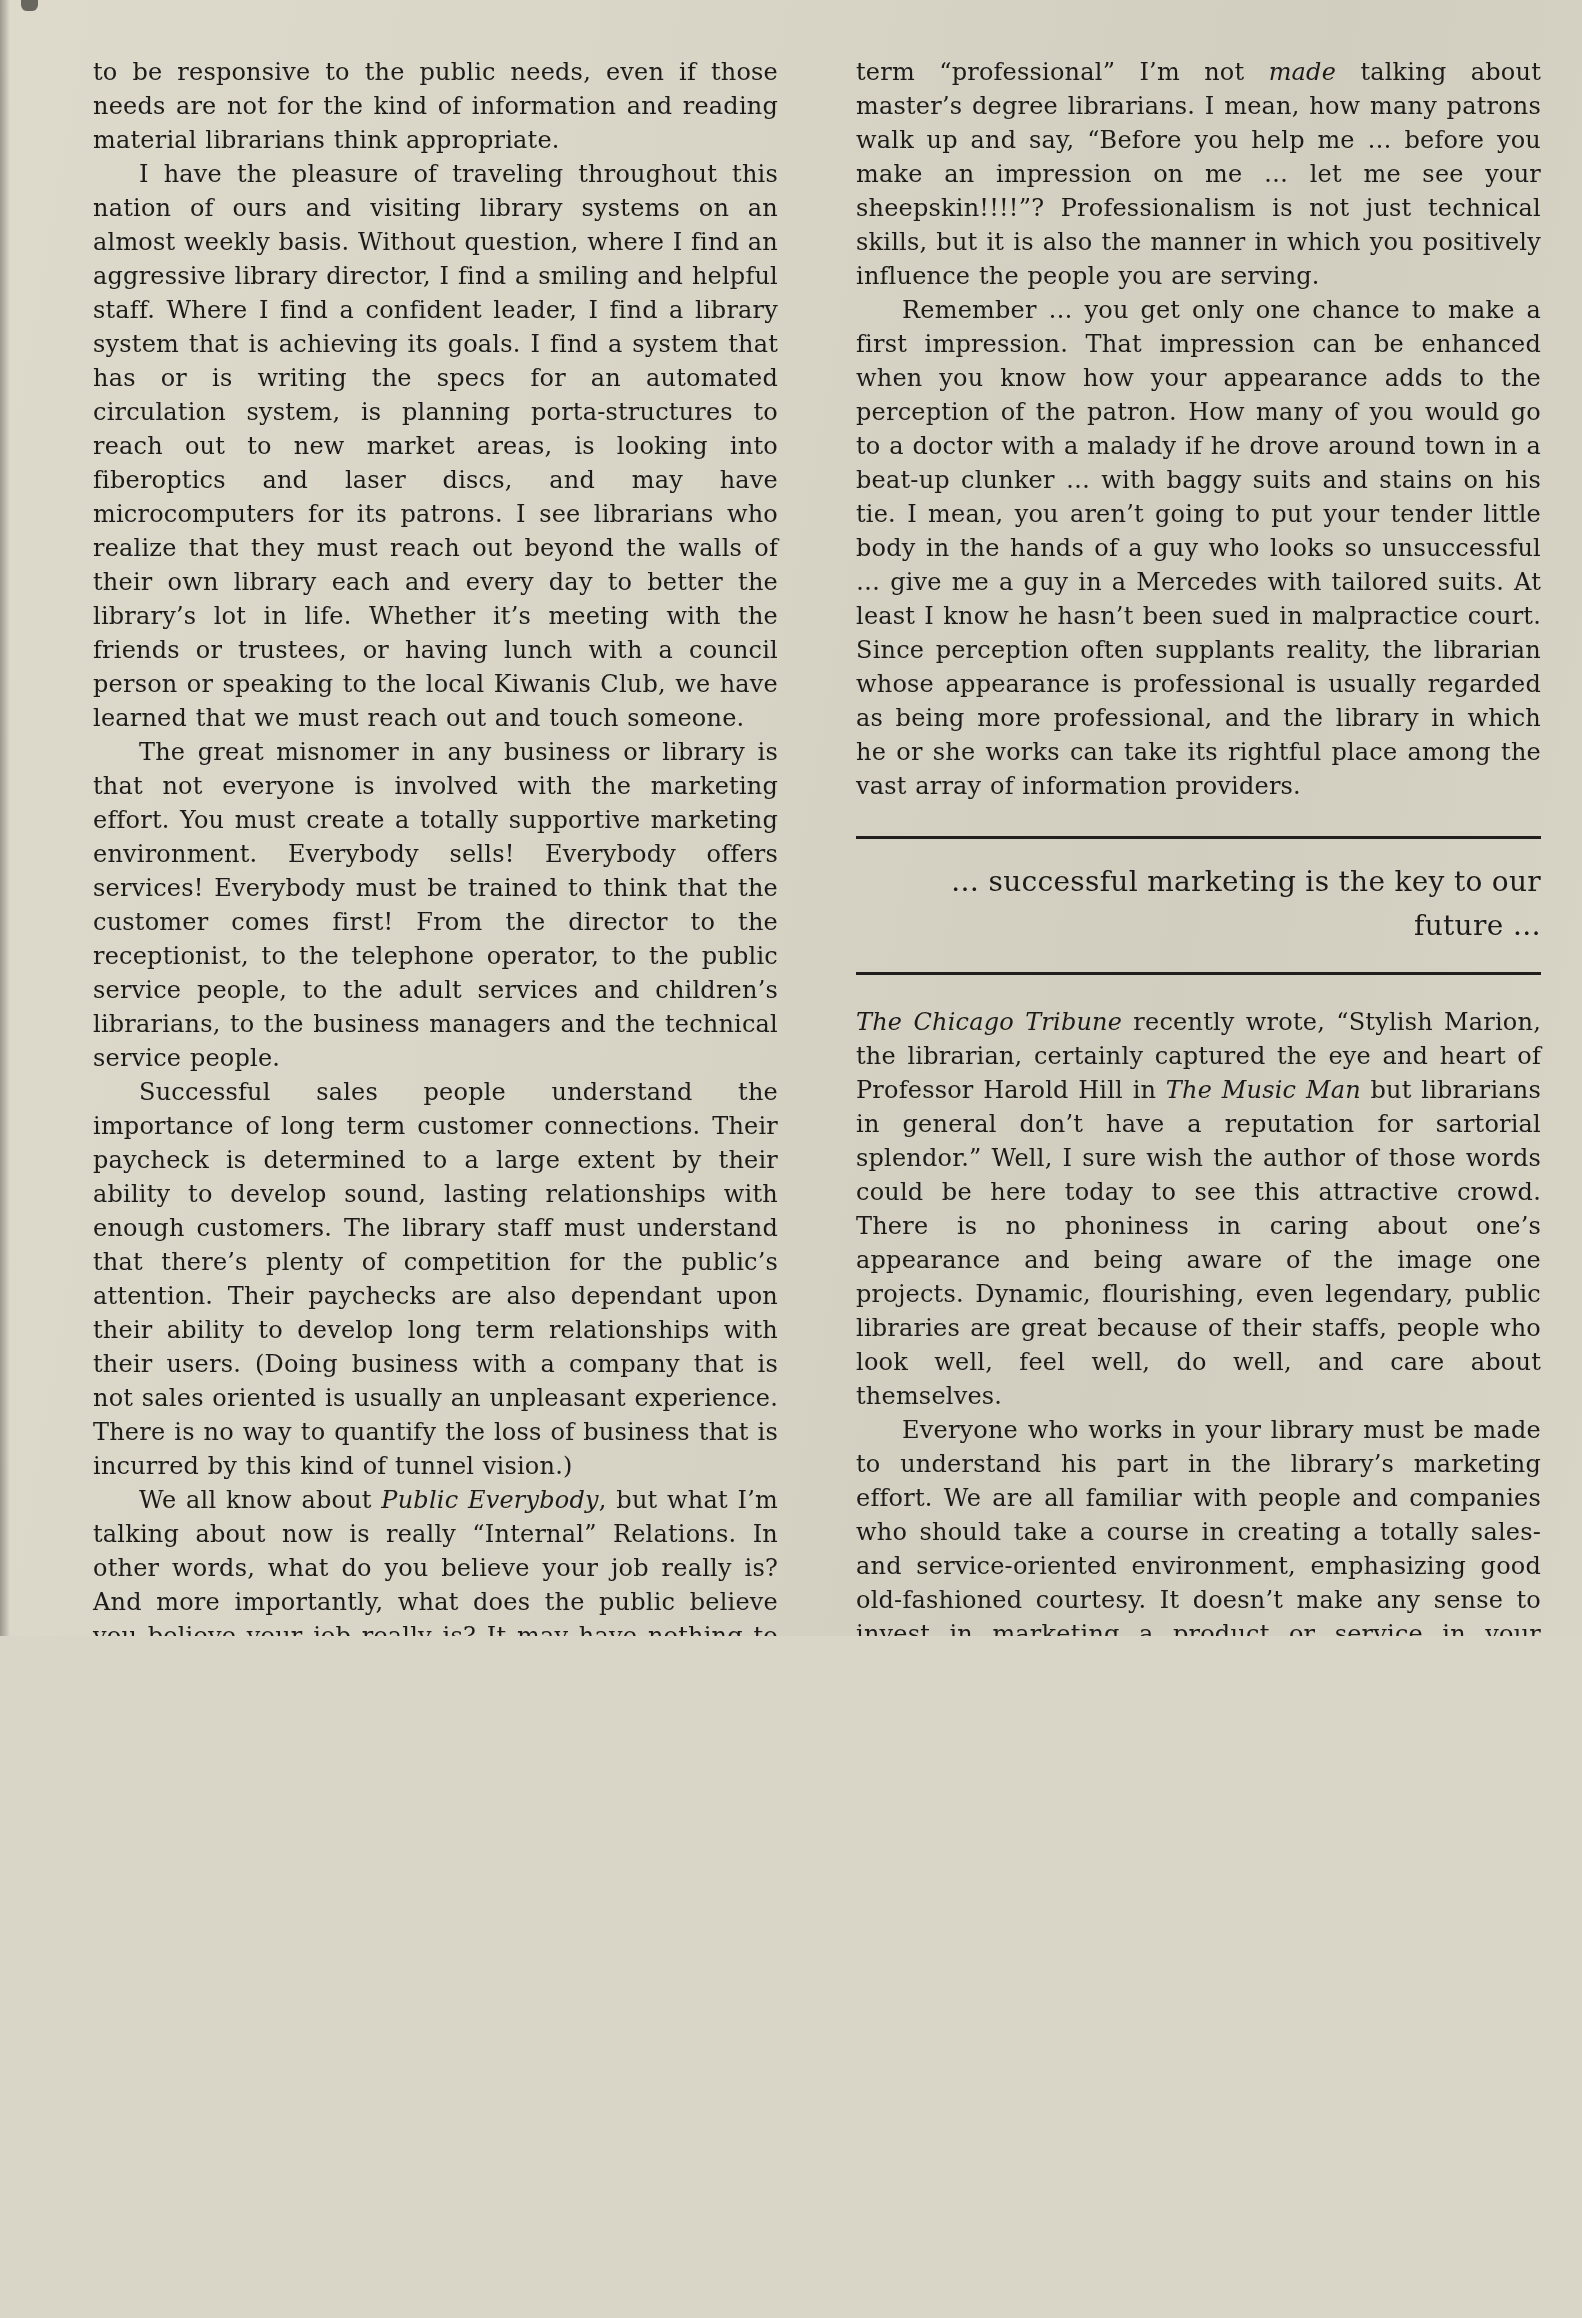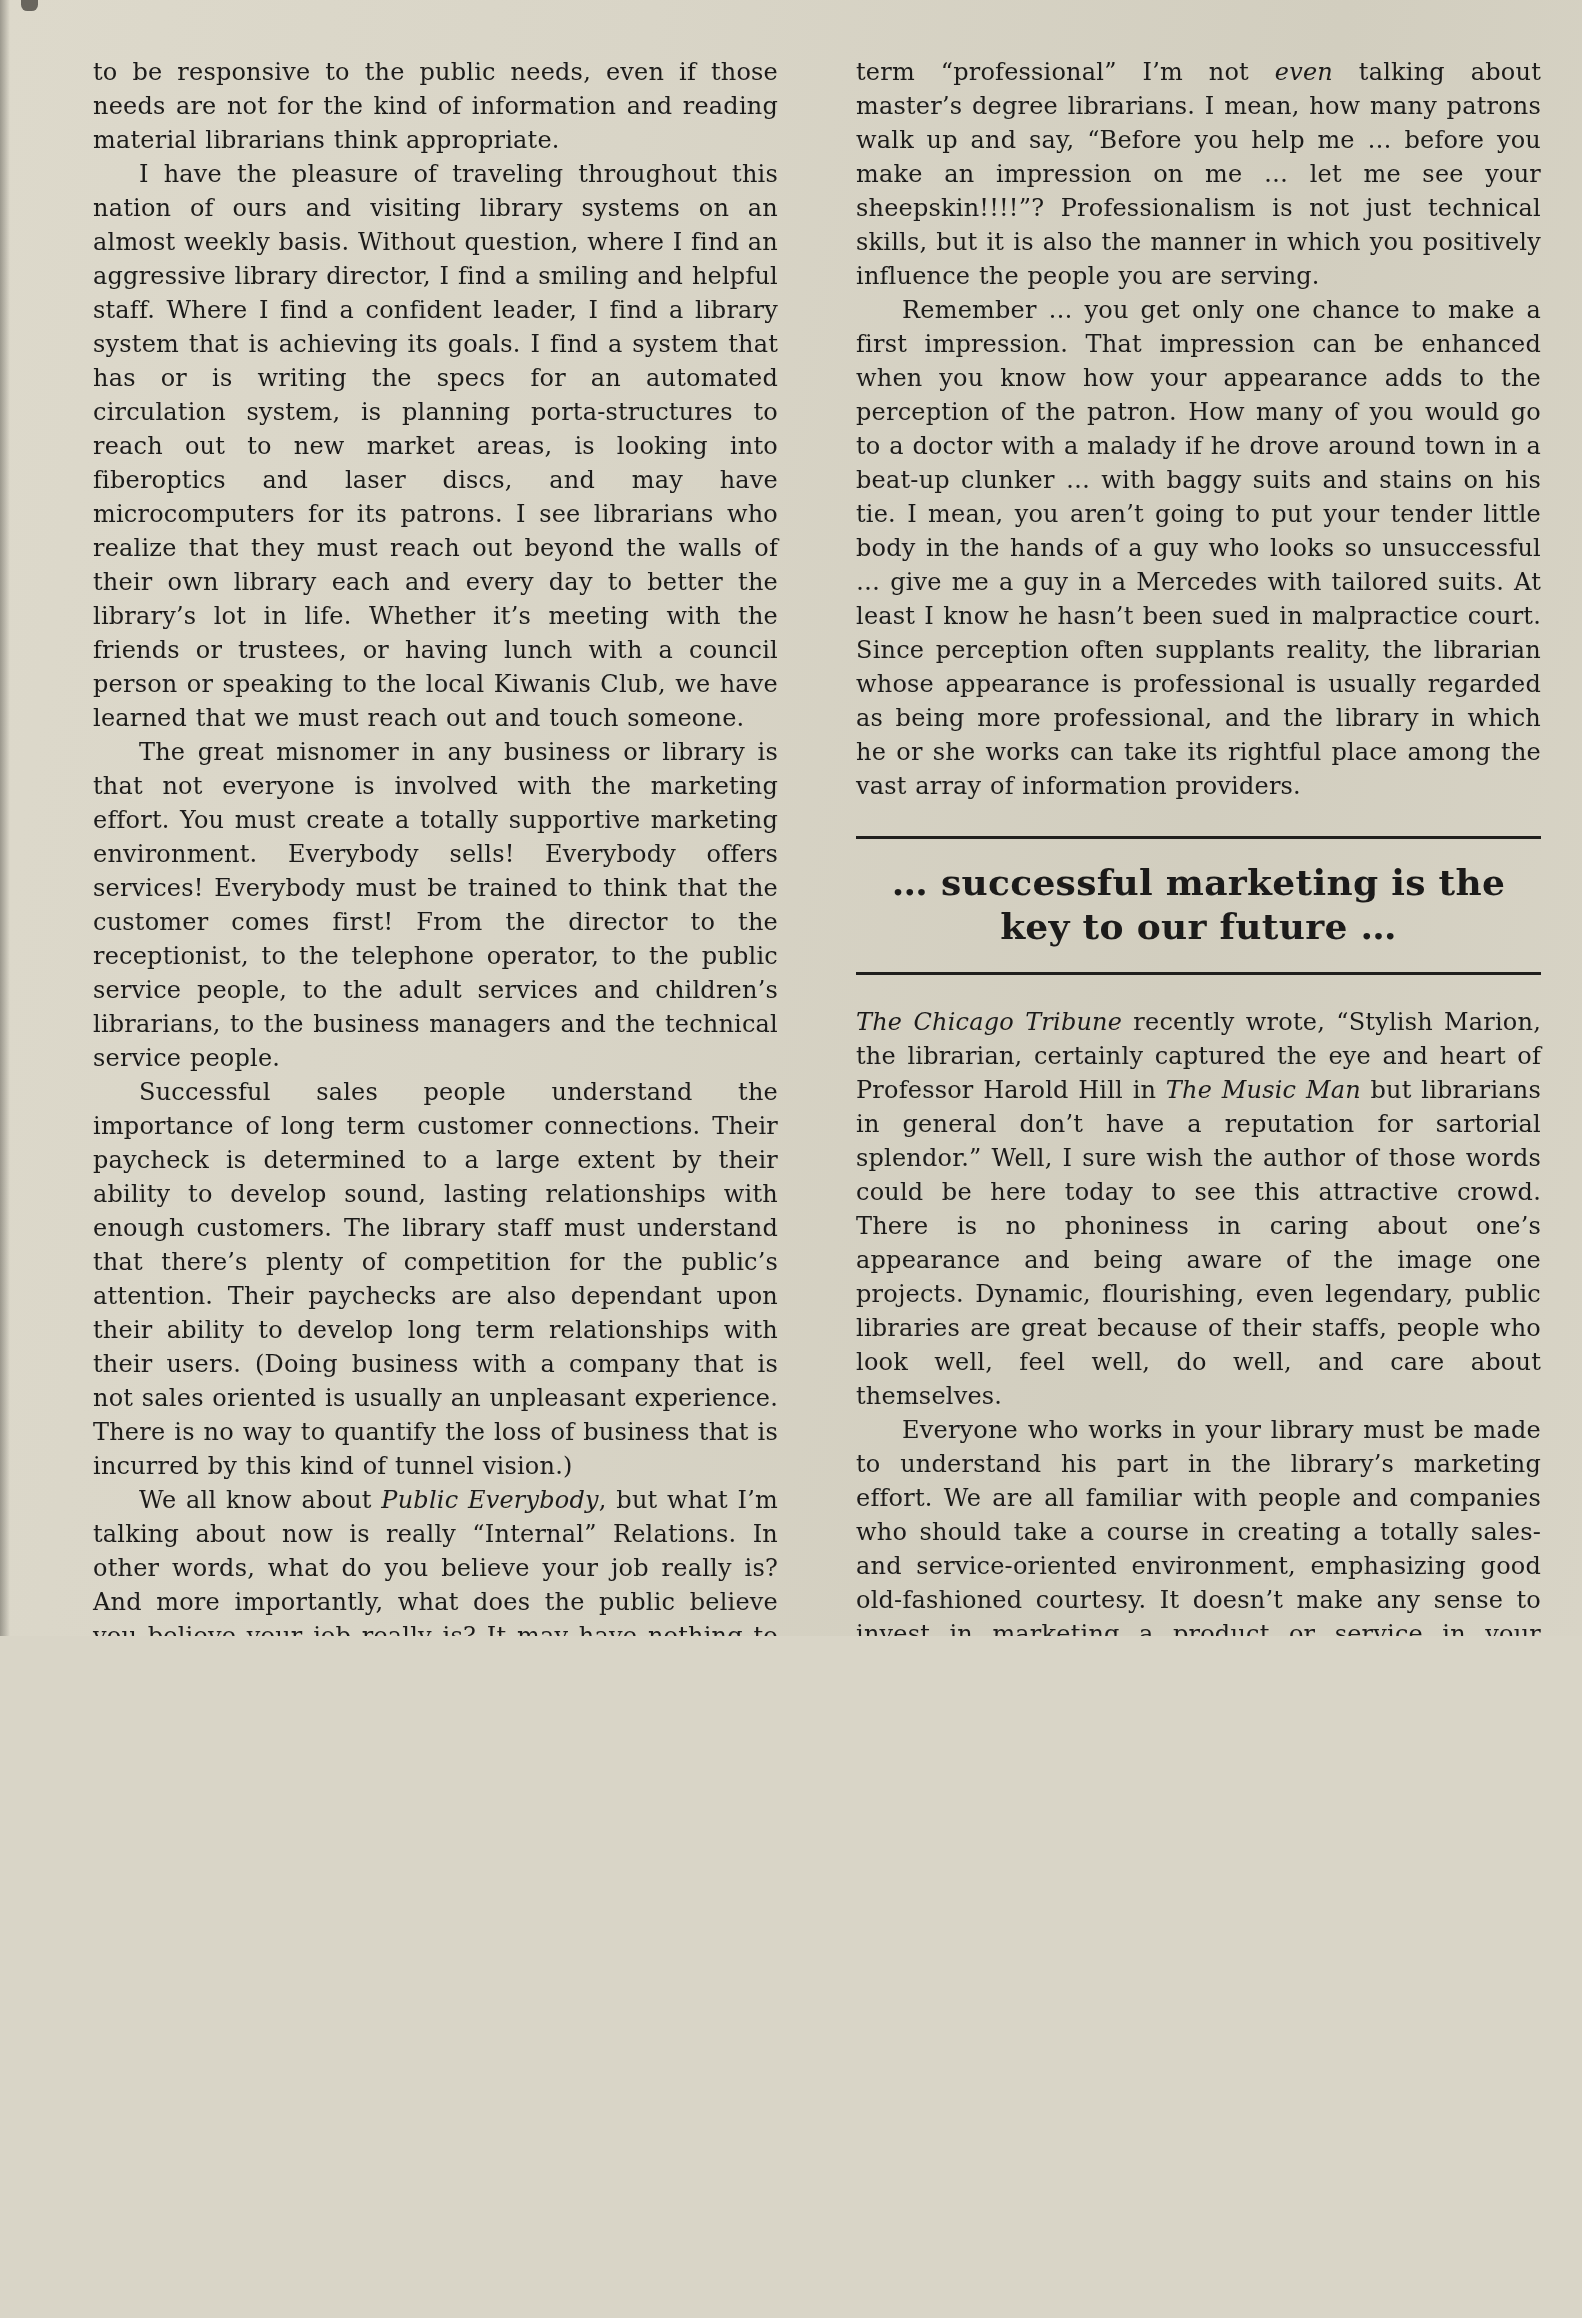--- a/index.html
+++ b/index.html
@@ -58,25 +58,25 @@
     text-indent: 46px;
   }
   .pullquote {
     margin: 33px 0 30px 0;
     padding: 20.6px 0 24px 0;
     border-top: 3.2px solid #201f1d;
     border-bottom: 3.2px solid #201f1d;
   }
   .pullquote h2 {
     margin: 0;
-    font-size: 36px;
+    font-size: 28px;
     line-height: 44px;
-    font-weight: bold;
+    font-weight: normal;
     letter-spacing: 0.3px;
-    text-align: center;
+    text-align: right;
   }
   .footer {
     position: absolute;
     top: 2188px;
     right: 52px;
     font-size: 24.5px;
     letter-spacing: 0.2px;
   }
 </style>
 </head>
@@ -93,21 +93,21 @@
         <p class="para">to be responsive to the public needs, even if those needs are not for the kind of information and reading material librarians think appropriate.</p>
         <p class="para indent">I have the pleasure of traveling throughout this nation of ours and visiting library systems on an almost weekly basis. Without question, where I find an aggressive library director, I find a smiling and helpful staff. Where I find a confident leader, I find a library system that is achieving its goals. I find a system that has or is writing the specs for an automated circulation system, is planning porta-structures to reach out to new market areas, is looking into fiberoptics and laser discs, and may have microcomputers for its patrons. I see librarians who realize that they must reach out beyond the walls of their own library each and every day to better the library’s lot in life. Whether it’s meeting with the friends or trustees, or having lunch with a council person or speaking to the local Kiwanis Club, we have learned that we must reach out and touch someone.</p>
         <p class="para indent">The great misnomer in any business or library is that not everyone is involved with the marketing effort. You must create a totally supportive marketing environment. Everybody sells! Everybody offers services! Everybody must be trained to think that the customer comes first! From the director to the receptionist, to the telephone operator, to the public service people, to the adult services and children’s librarians, to the business managers and the technical service people.</p>
         <p class="para indent">Successful sales people understand the importance of long term customer connections. Their paycheck is determined to a large extent by their ability to develop sound, lasting relationships with enough customers. The library staff must understand that there’s plenty of competition for the public’s attention. Their paychecks are also dependant upon their ability to develop long term relationships with their users. (Doing business with a company that is not sales oriented is usually an unpleasant experience. There is no way to quantify the loss of business that is incurred by this kind of tunnel vision.)</p>
         <p class="para indent">We all know about <i>Public Everybody</i>, but what I’m talking about now is really “Internal” Relations. In other words, what do you believe your job really is? And more importantly, what does the public believe you believe your job really is? It may have nothing to do with what your job really is. It’s all a belief structure. It’s all an image!!</p>
       </div>
 
     <div class="col">
 
       <div>
-          <p class="para">term “professional” I’m not <i>even</i> talking about master’s degree librarians. I mean, how many patrons walk up and say, “Before you help me … before you make an impression on me … let me see your sheepskin!!!!”? Professionalism is not just technical skills, but it is also the manner in which you positively influence the people you are serving.</p>
+          <p class="para">term “professional” I’m not <i>made</i> talking about master’s degree librarians. I mean, how many patrons walk up and say, “Before you help me … before you make an impression on me … let me see your sheepskin!!!!”? Professionalism is not just technical skills, but it is also the manner in which you positively influence the people you are serving.</p>
           <p class="para indent">Remember … you get only one chance to make a first impression. That impression can be enhanced when you know how your appearance adds to the perception of the patron. How many of you would go to a doctor with a malady if he drove around town in a beat-up clunker … with baggy suits and stains on his tie. I mean, you aren’t going to put your tender little body in the hands of a guy who looks so unsuccessful … give me a guy in a Mercedes with tailored suits. At least I know he hasn’t been sued in malpractice court. Since perception often supplants reality, the librarian whose appearance is professional is usually regarded as being more professional, and the library in which he or she works can take its rightful place among the vast array of information providers.</p>
         </div>
 
       <div class="pullquote">
         <h2>… successful marketing is the key to our future …</h2>
       </div>
 
       <div>
           <p class="para"><i>The Chicago Tribune</i> recently wrote, “Stylish Marion, the librarian, certainly captured the eye and heart of Professor Harold Hill in <i>The Music Man</i> but librarians in general don’t have a reputation for sartorial splendor.” Well, I sure wish the author of those words could be here today to see this attractive crowd. There is no phoniness in caring about one’s appearance and being aware of the image one projects. Dynamic, flourishing, even legendary, public libraries are great because of their staffs, people who look well, feel well, do well, and care about themselves.</p>
           <p class="para indent">Everyone who works in your library must be made to understand his part in the library’s marketing effort. We are all familiar with people and companies who should take a course in creating a totally sales- and service-oriented environment, emphasizing good old-fashioned courtesy. It doesn’t make any sense to invest in marketing a product or service in your library, or to build an advertising or promotional campaign designed to project a caring attitude, and then have all your good work sabotaged by someone in the library.</p>

